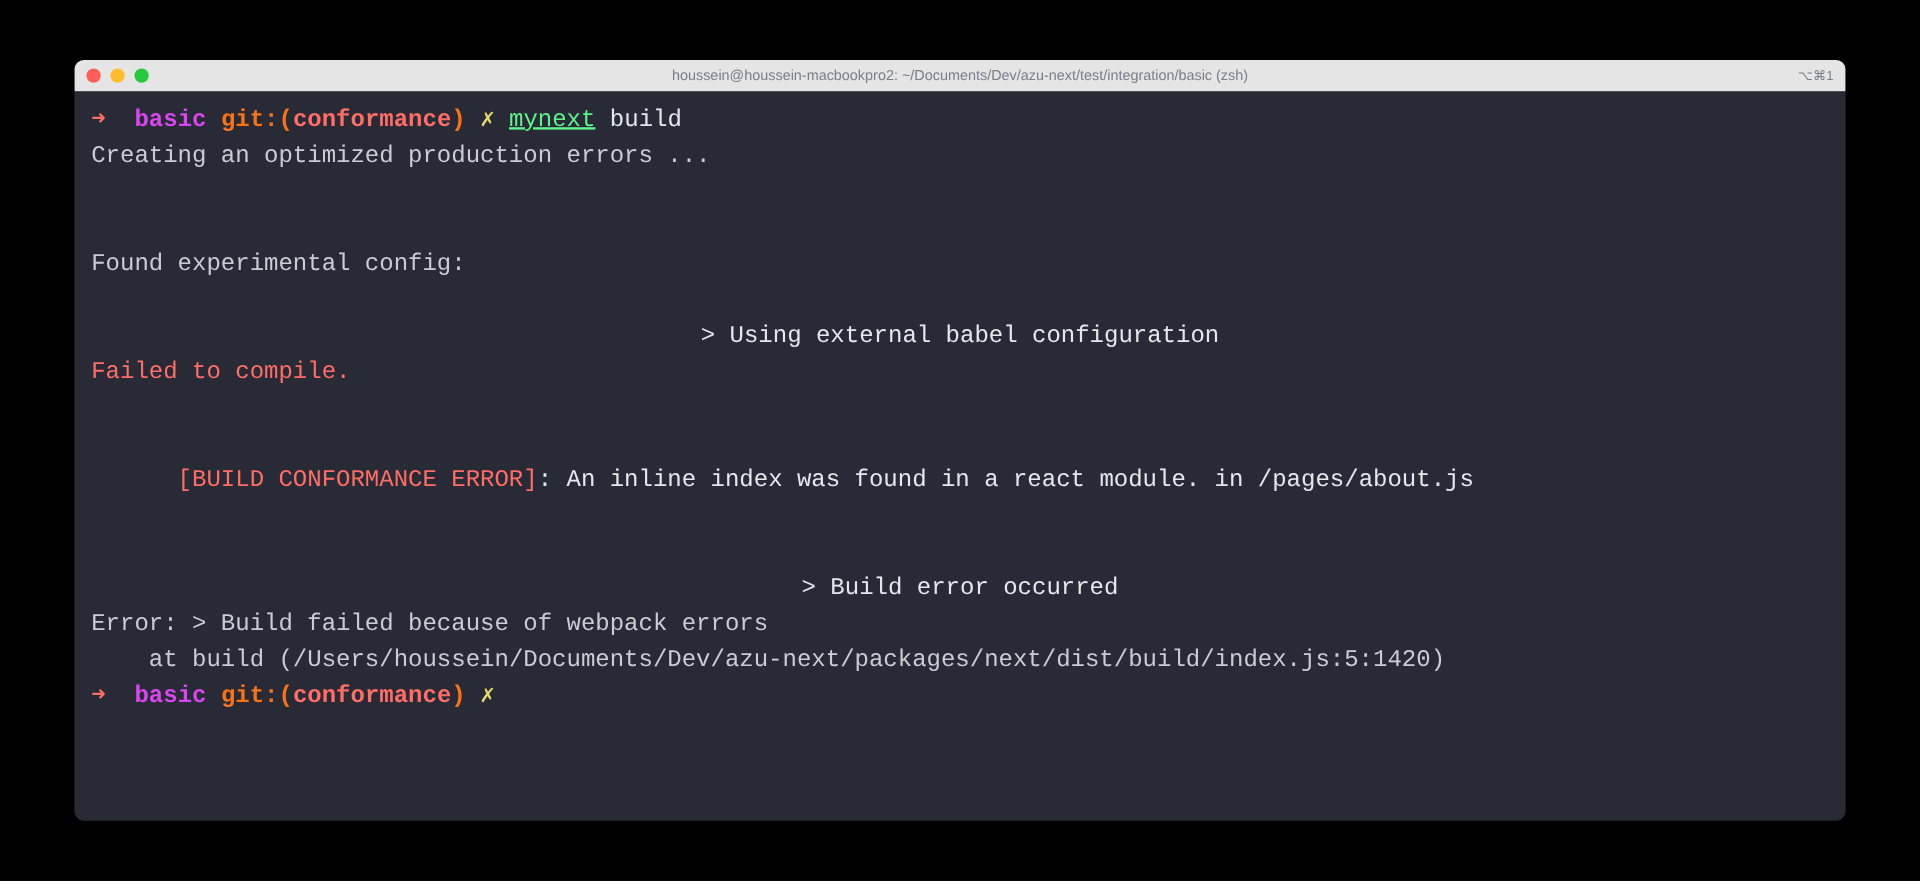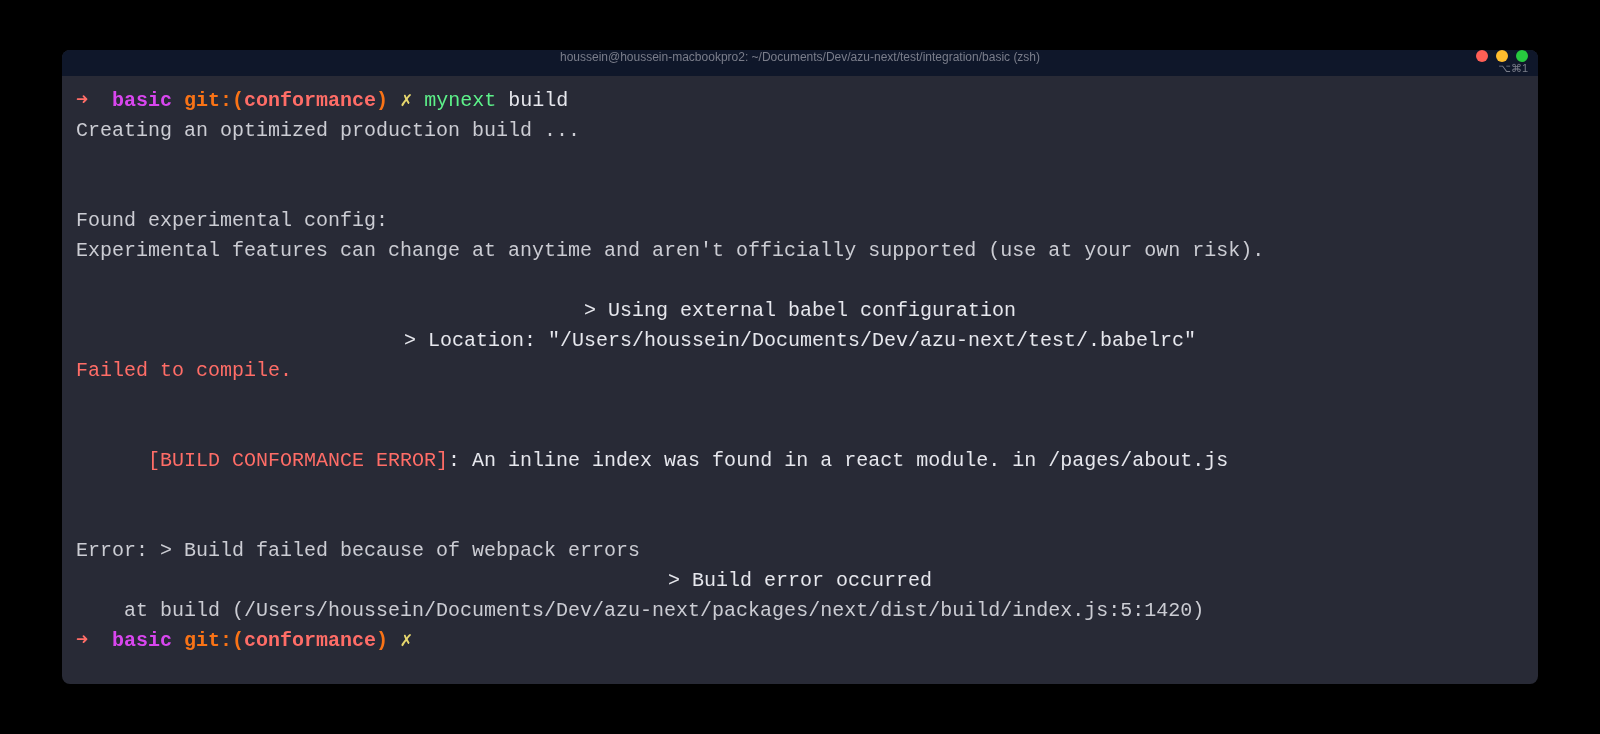--- a/index.html
+++ b/index.html
@@ -24,26 +24,25 @@
       background: #282a36;
       border-radius: 8px;
       overflow: hidden;
       box-shadow: 0 20px 60px rgba(0,0,0,0.5);
       display: flex;
       flex-direction: column;
     }
     
     .title-bar {
       height: 26px;
-      background: #0f172a;
+      background: #e5e5e5;
       display: flex;
-      align-items: flex-end;
+      align-items: center;
       padding: 0 10px;
       position: relative;
-      flex-direction: column;
     }
     
     .traffic-lights {
       display: flex;
       gap: 8px;
       align-items: center;
     }
     
     .traffic-light {
       width: 12px;
@@ -82,21 +81,21 @@
     
     .line {
       white-space: pre-wrap;
       min-height: 1.5em;
     }
     
     .arrow { color: #ff6d67; }
     .cyan { color: #d946ef; }
     .blue { color: #f97316; }
     .red { color: #ff6d67; }
-    .green { color: #5df28a; }
+    .green { color: #5df28a; text-decoration: underline; }
     .yellow { color: #e8d86e; }
     .white { color: #e6e7ed; text-align: center; }
     .dim { color: #cbccd3; }
     .bold { font-weight: bold; }
     
     .prompt-line {
       display: flex;
       flex-wrap: wrap;
     }
     
@@ -124,38 +123,36 @@
       <span class="arrow bold">➜  </span>
       <span class="cyan bold">basic</span>
       <span class="blue bold"> git:(</span>
       <span class="red bold">conformance</span>
       <span class="blue bold">) </span>
       <span class="yellow bold">✗ </span>
       <span class="green">mynext</span>
       <span class="white"> build</span>
     </div>
 
-    <div class="line dim">Creating an optimized production build ...</div>
+    <div class="line dim">Creating an optimized production errors ...</div>
     <div class="line"></div>
     <div class="line"></div>
     <div class="line dim">Found experimental config:</div>
-    <div class="line dim">Experimental features can change at anytime and aren't officially supported (use at your own risk).</div>
     <div class="line"></div>
     <div class="line white">&gt; Using external babel configuration</div>
-    <div class="line white">&gt; Location: "/Users/houssein/Documents/Dev/azu-next/test/.babelrc"</div>
     <div class="line red">Failed to compile.</div>
     <div class="line"></div>
 
     <div class="line">
       <span class="red">[BUILD CONFORMANCE ERROR]</span><span class="white">: An inline index was found in a react module. in /pages/about.js</span>
     </div>
 
     <div class="line"></div>
+    <div class="line white">&gt; Build error occurred</div>
     <div class="line dim">Error: &gt; Build failed because of webpack errors</div>
-    <div class="line white">&gt; Build error occurred</div>
     <div class="line dim">    at build (/Users/houssein/Documents/Dev/azu-next/packages/next/dist/build/index.js:5:1420)</div>
 
     <div class="line prompt-line">
       <span class="arrow bold">➜  </span>
       <span class="cyan bold">basic</span>
       <span class="blue bold"> git:(</span>
       <span class="red bold">conformance</span>
       <span class="blue bold">) </span>
       <span class="yellow bold">✗</span>
     </div>

